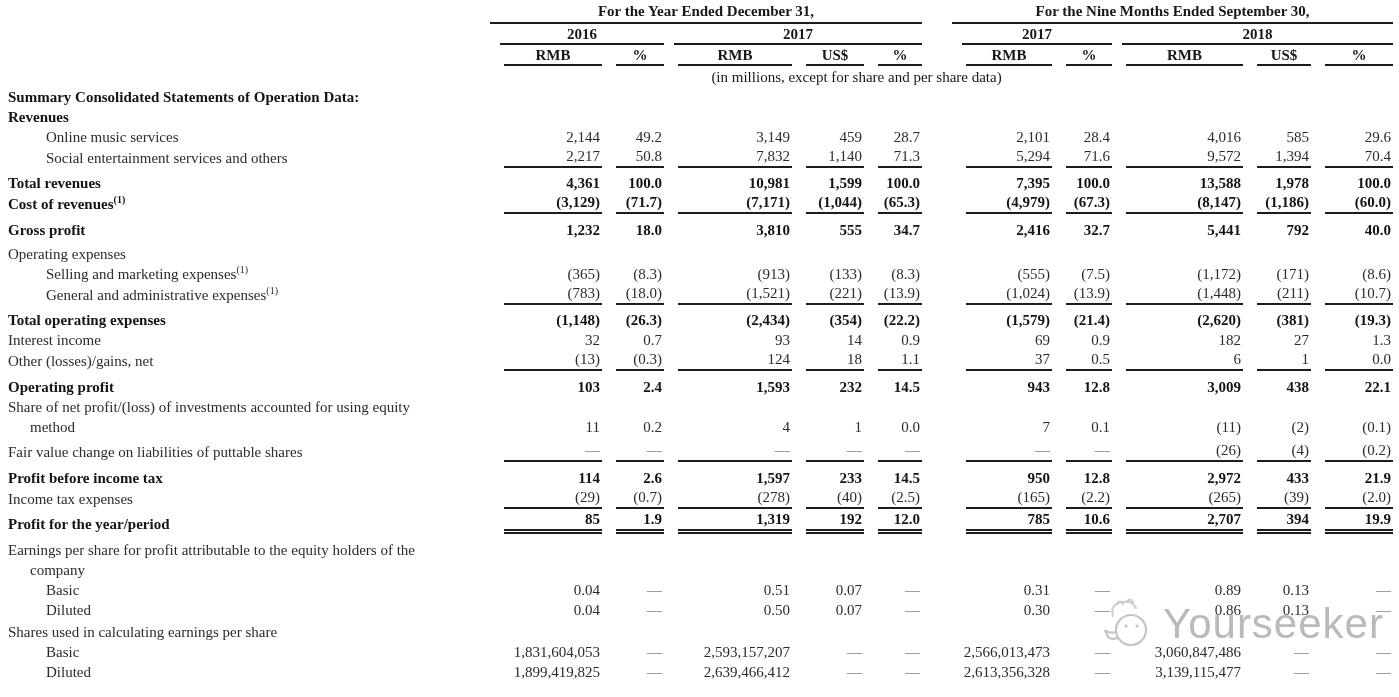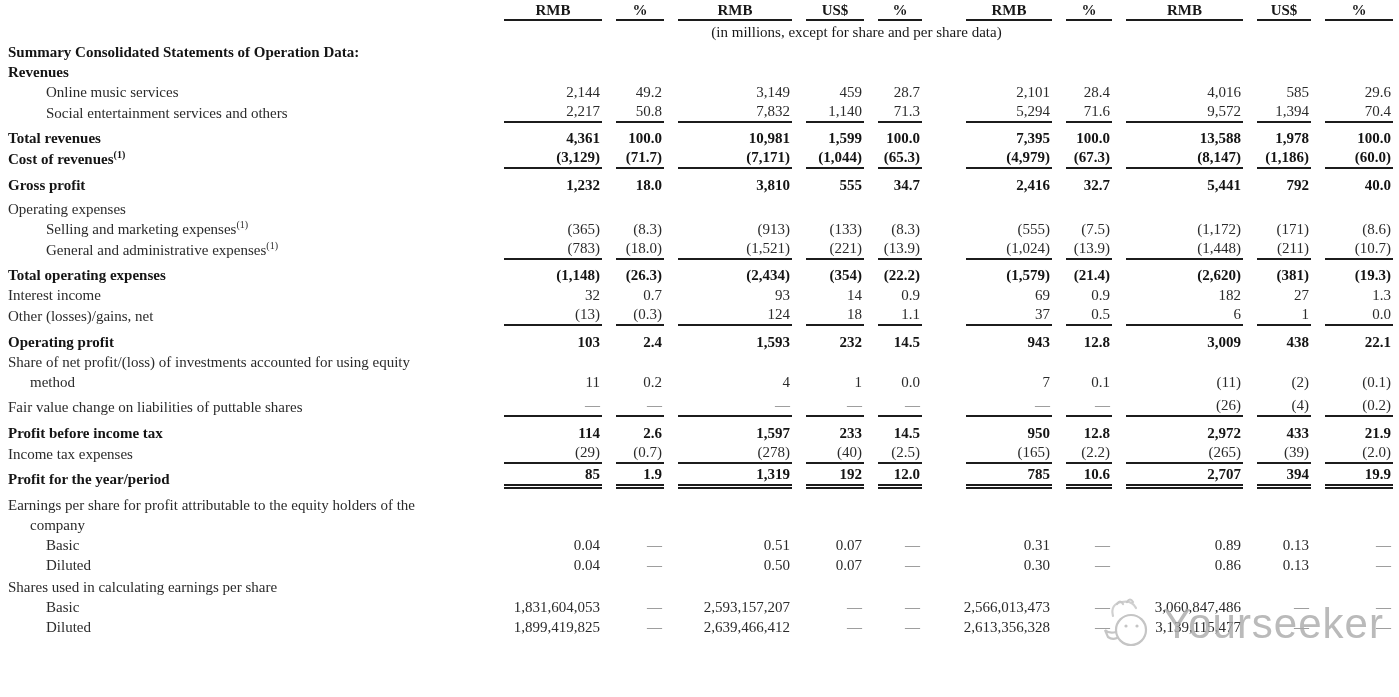--- a/index.html
+++ b/index.html
@@ -60,20 +60,46 @@
       <col style="width:72px">
       <col style="width:58px">
     <col style="width:30px">
     <col style="width:100px">
       <col style="width:60px">
     <col style="width:131px">
       <col style="width:68px">
       <col style="width:82px">
   </colgroup>
   <thead>
+    <tr style="height:24px">
+      <td class="lbl"></td>
+      <th colspan="5">
+        <div class="gl">For the Year Ended December 31,</div>
+      </th>
+      <td class="sp"></td>
+      <th colspan="5">
+        <div class="gl">For the Nine Months Ended September 30,</div>
+      </th>
+    </tr>
+    <tr style="height:21px">
+      <td class="lbl"></td>
+      <th colspan="2">
+          <div class="yl">2016</div>
+        </th>
+      <th colspan="3">
+          <div class="yl">2017</div>
+        </th>
+      <td class="sp"></td>
+      <th colspan="2">
+          <div class="yl">2017</div>
+        </th>
+      <th colspan="3">
+          <div class="yl">2018</div>
+        </th>
+    </tr>
     <tr style="height:21px">
       <td class="lbl"></td>
       <th>
           <div class="cl">RMB</div>
         </th>
       <th>
           <div class="cl">%</div>
         </th>
       <th>
           <div class="cl">RMB</div>

